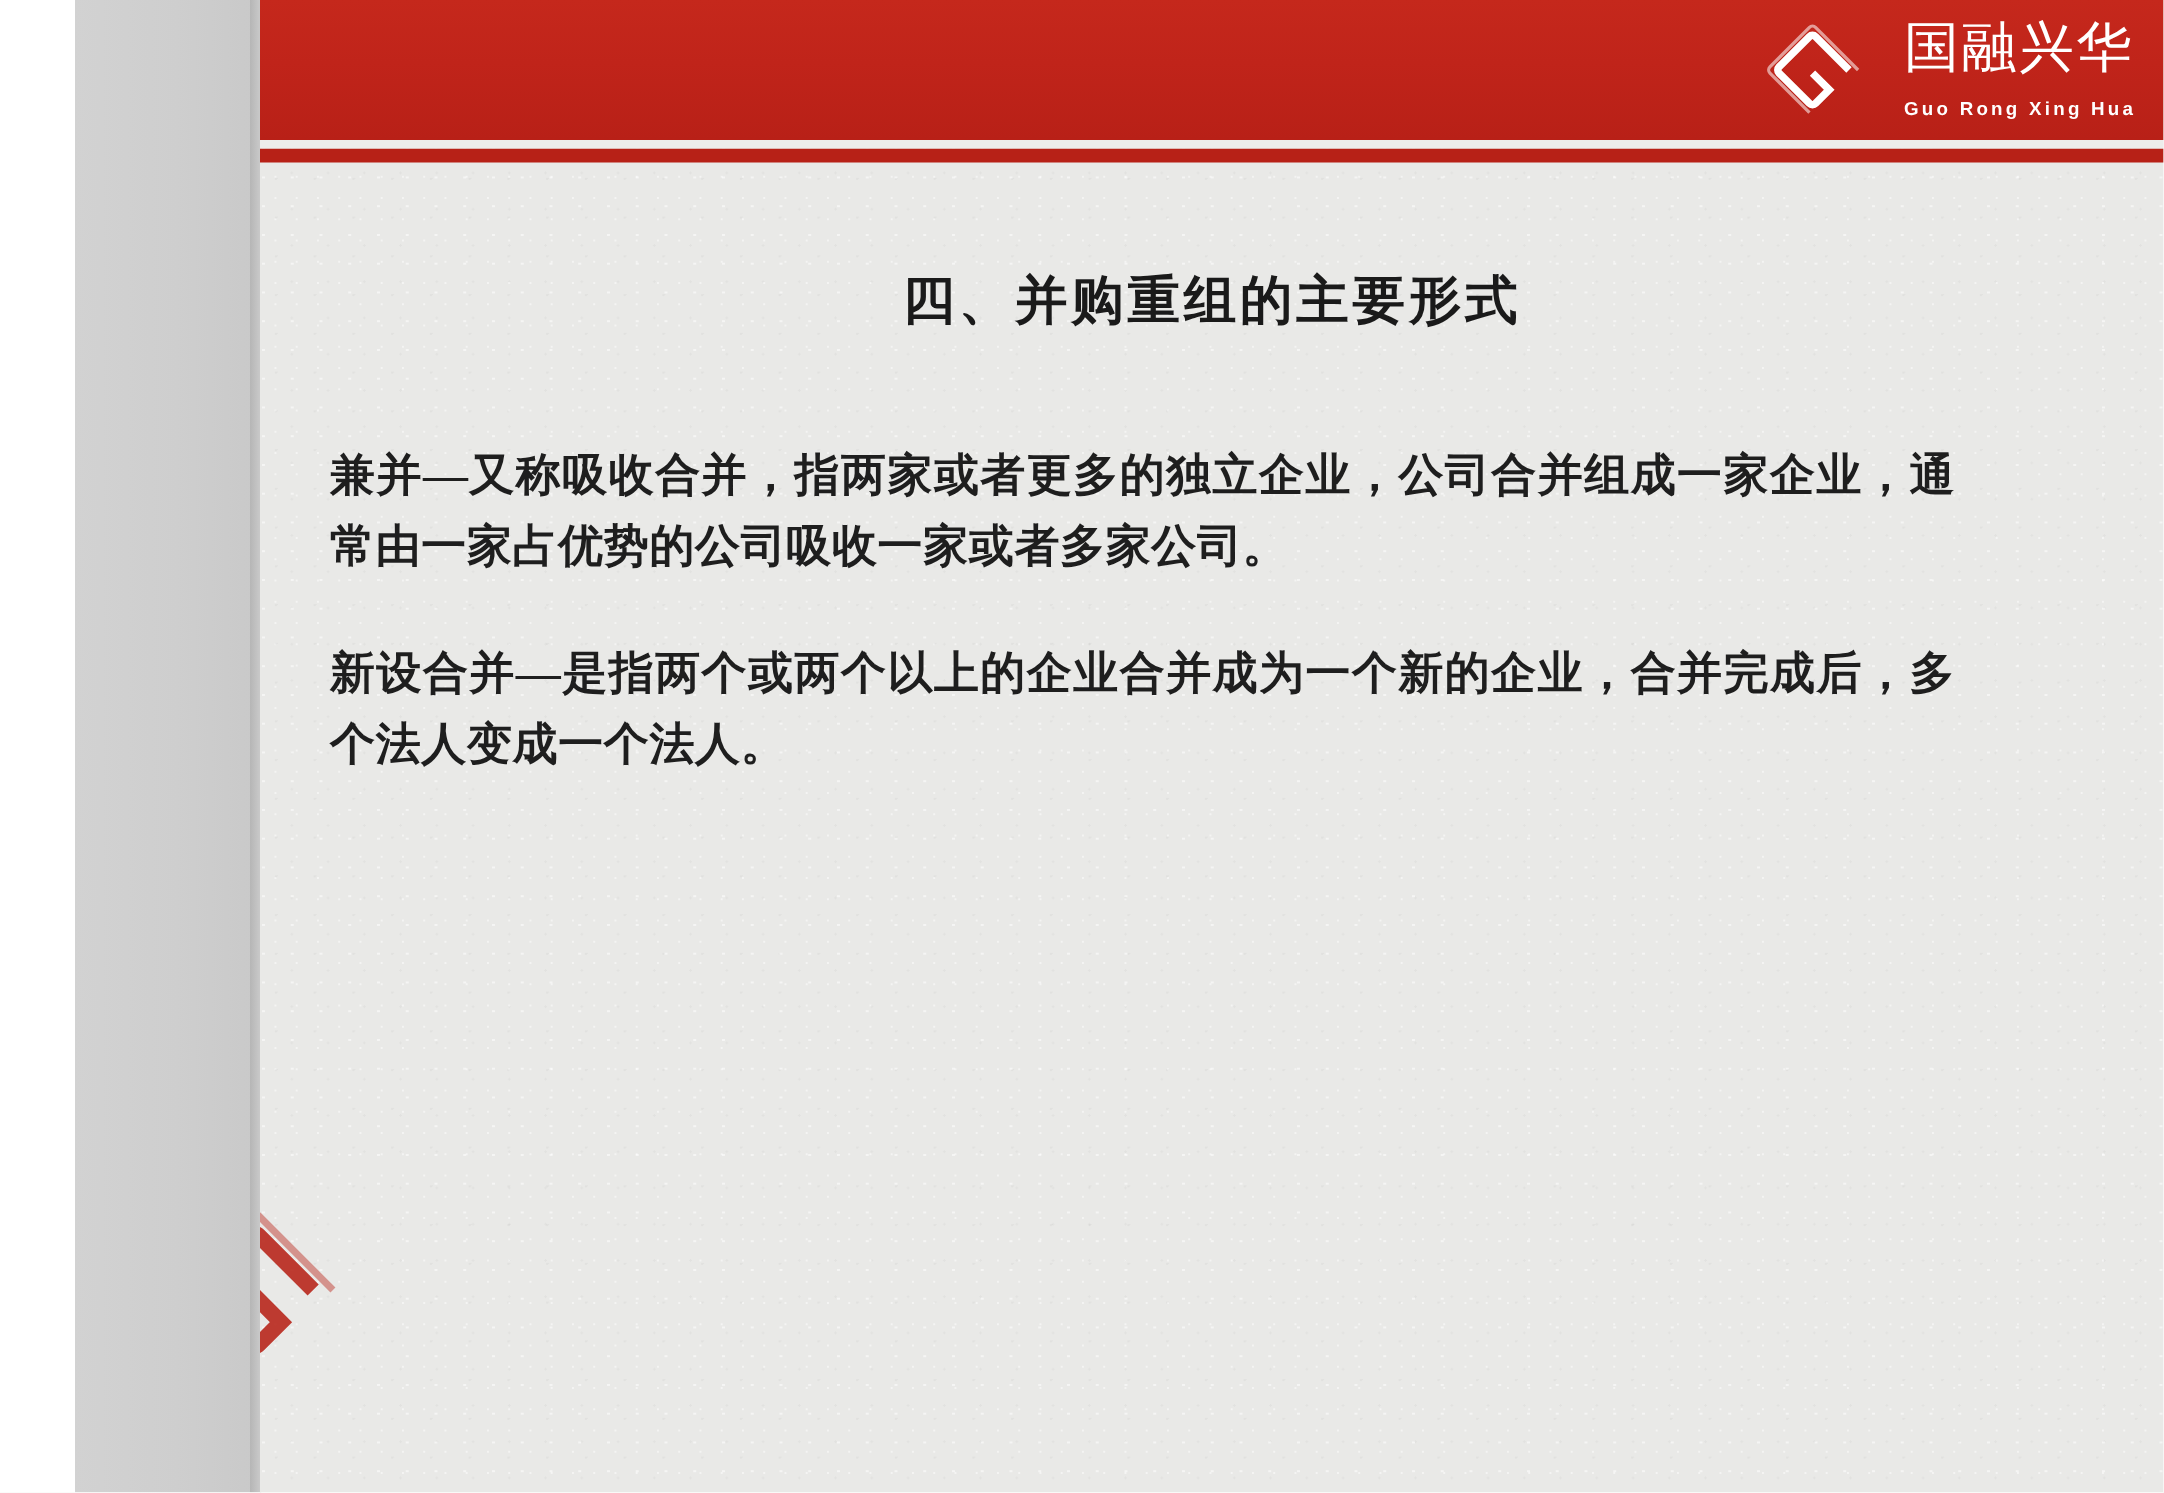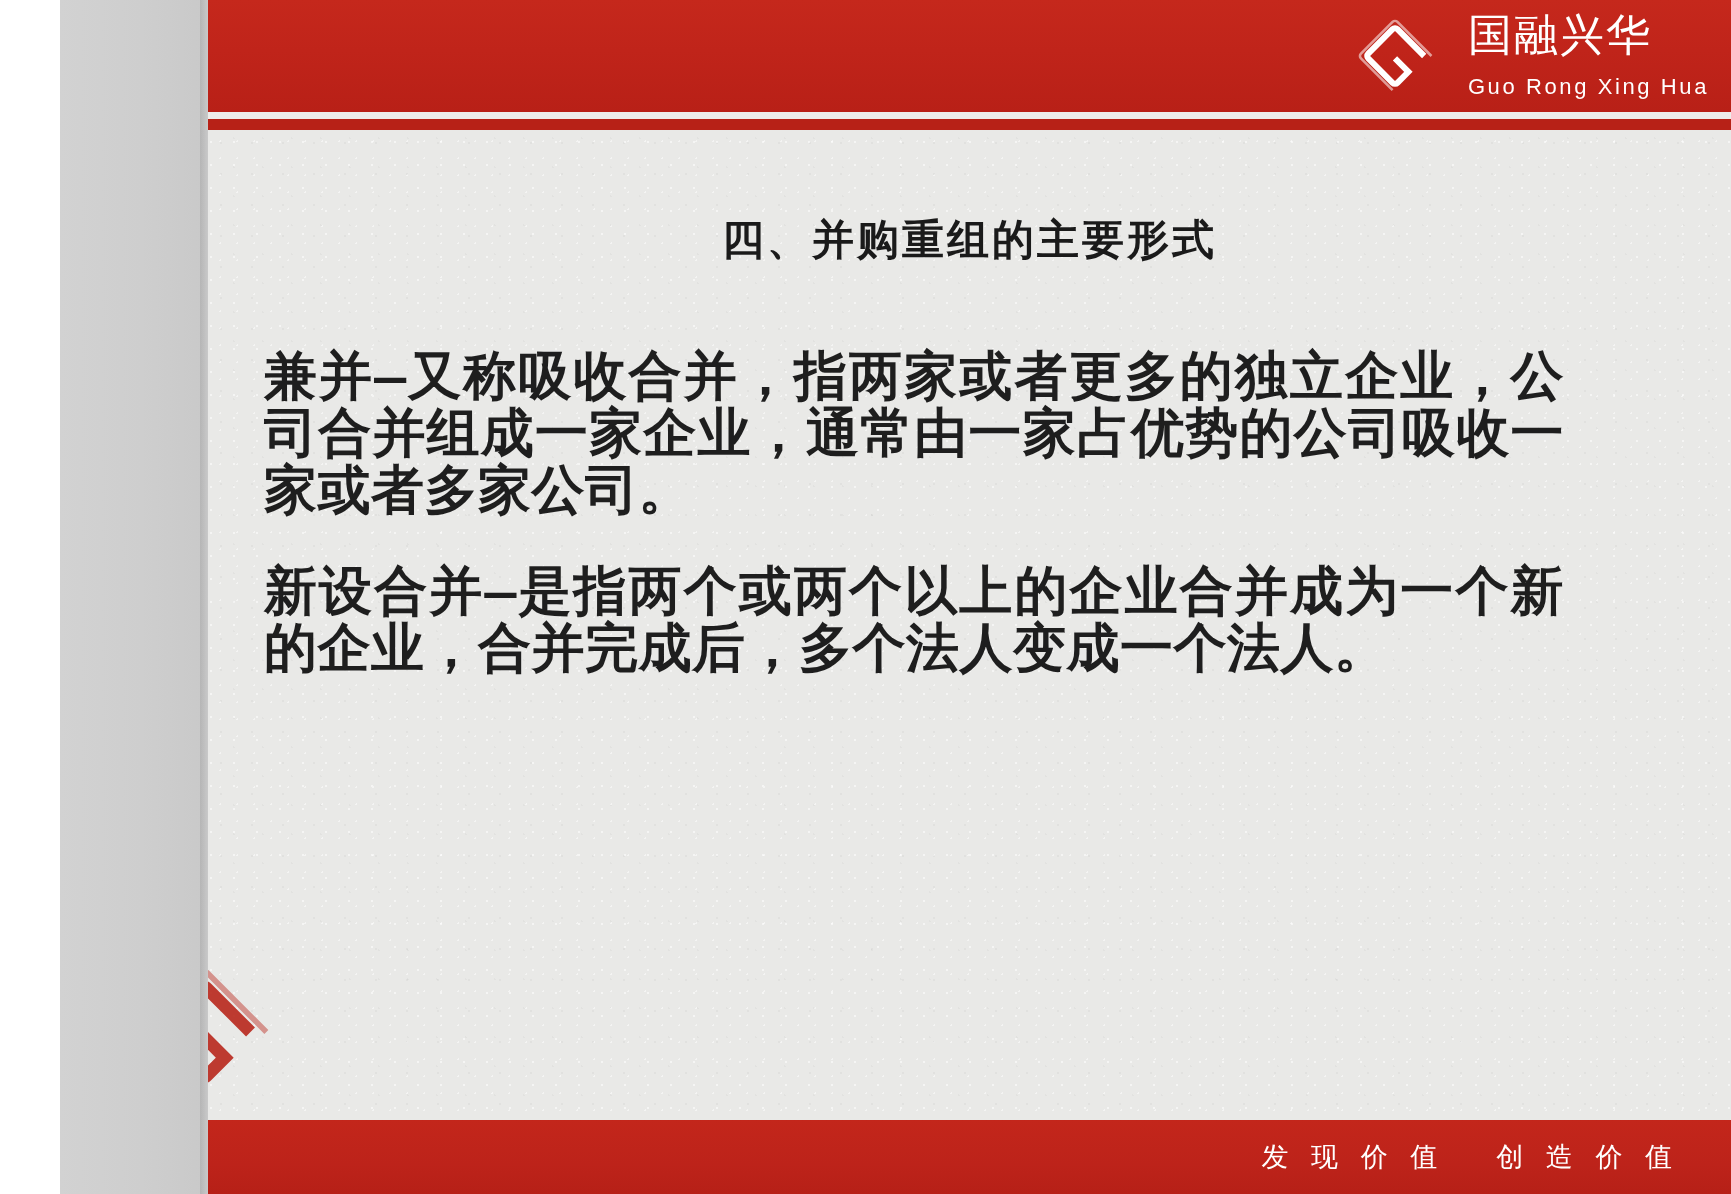--- a/index.html
+++ b/index.html
@@ -107,22 +107,22 @@
   .brand-cn {
     color: #ffffff;
     font-size: 44px;
     line-height: 1.05;
     letter-spacing: 2px;
     font-family: "DejaVu Sans", "Liberation Sans", sans-serif;
     white-space: nowrap;
   }
   .brand-en {
     color: #ffffff;
-    font-size: 22px;
-    font-weight: normal;
+    font-size: 15px;
+    font-weight: bold;
     letter-spacing: 2.6px;
     margin-top: 16px;
     font-family: "Liberation Sans", sans-serif;
     white-space: nowrap;
   }
 
   
   .slide-heading {
     position: absolute;
     left: 0; top: 212px;
@@ -136,26 +136,26 @@
   }
 
   
   .body-block {
     position: absolute;
     left: 56px; top: 352px;
     width: 1300px;
   }
   .body-para {
     color: #1e1e1e;
-    font-size: 53px;
+    font-size: 36px;
     font-weight: bold;
     line-height: 57px;
     letter-spacing: 0.5px;
     margin: 0 0 44px 0;
-    font-family: Liberation Mono, monospace;
+    font-family: Liberation Serif, serif;
     text-align: justify;
     text-justify: inter-ideograph;
   }
   .body-para:last-child { margin-bottom: 0; }
 
   
   .watermark {
     position: absolute;
     left: -80px; bottom: 92px;
     width: 150px; height: 140px;
@@ -224,19 +224,15 @@
 
     <svg class="watermark" viewBox="0 0 100 100">
       <g transform="rotate(45 50 50)" fill="none" stroke="#b9281d" stroke-width="9">
         <path d="M74 26 H30 A4 4 0 0 0 26 30 V70 A4 4 0 0 0 30 74 H70 A4 4 0 0 0 74 70 V52 H52"></path>
       </g>
       <g transform="rotate(45 50 50)" fill="none" stroke="rgba(185,40,29,0.5)" stroke-width="4">
         <path d="M82 18 H22 A4 4 0 0 0 18 22 V78 A4 4 0 0 0 22 82 H78"></path>
       </g>
     </svg>
 
-    <div class="footer-band">
-      <span class="footer-slogan">发 现 价 值</span>
-      <span class="footer-slogan">创 造 价 值</span>
-    </div>
 
   </div>
 </div>
 
 </body></html>

